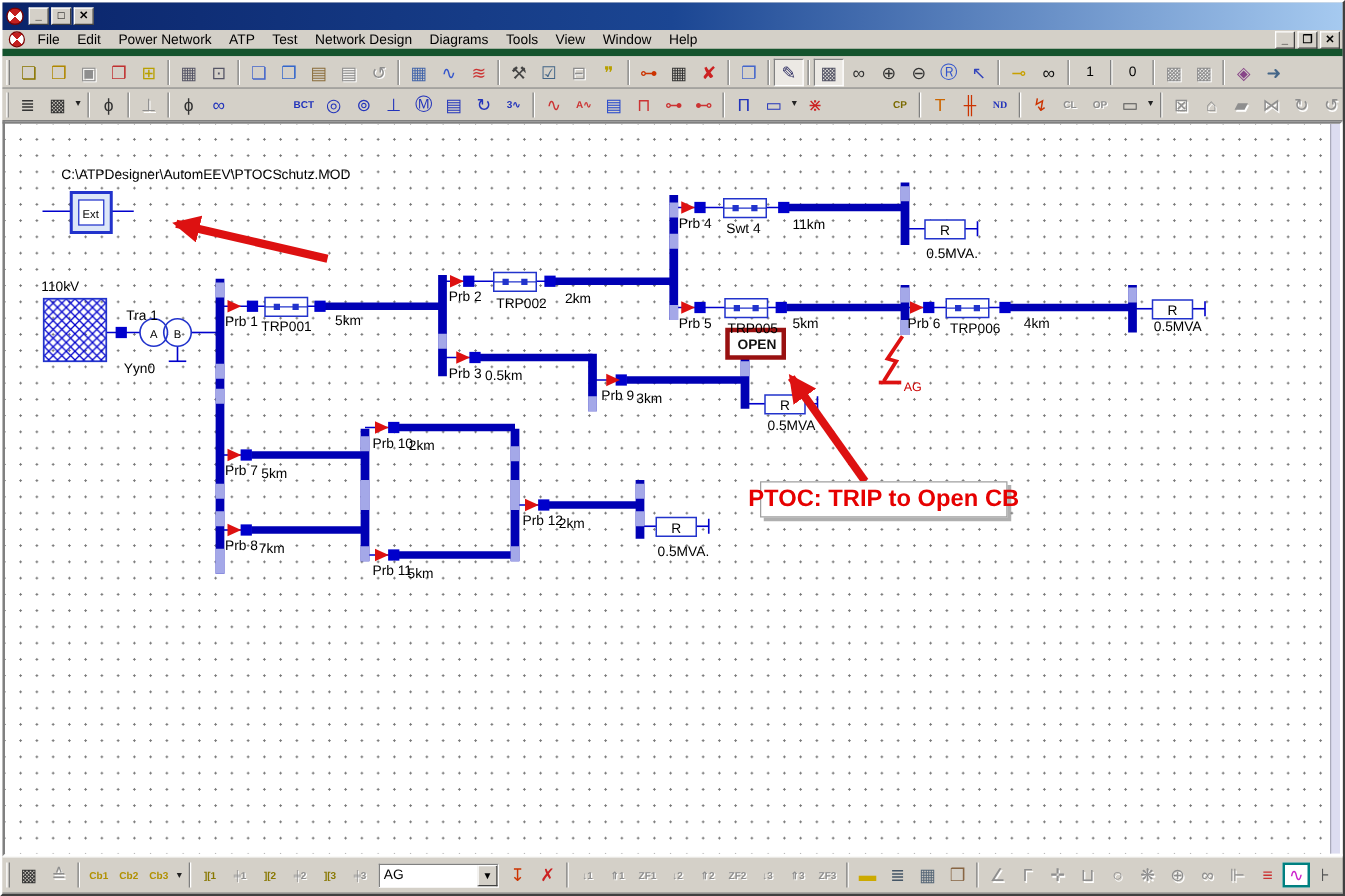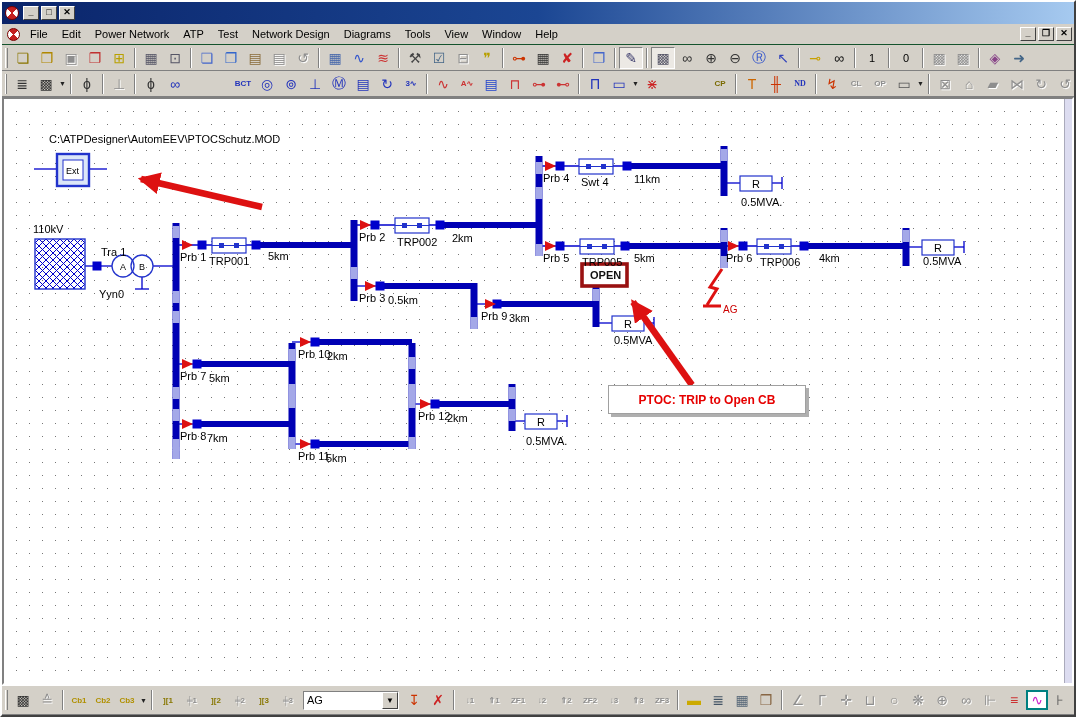--- a/index.html
+++ b/index.html
@@ -14,21 +14,21 @@
   .app-ico { width:14px; height:14px; border-radius:50%; border:1px solid #7a0000;
              background:conic-gradient(#c42020 0 12.5%,#fff 0 37.5%,#c42020 0 62.5%,#fff 0 87.5%,#c42020 0);
              margin-right:4px; flex:0 0 auto; }
   .title-text { color:#fff; font-weight:bold; font-size:12px; white-space:nowrap; overflow:hidden; flex:1; }
   .winbtns { display:flex; gap:2px; }
   .wbtn { width:16px; height:14px; background:#d4d0c8; border:1px solid; border-color:#fff #404040 #404040 #fff;
           font-size:9px; line-height:11px; text-align:center; font-weight:bold; color:#000; cursor:default; }
 
   
   .menubar { height:21px; display:flex; align-items:center; padding:0 2px; flex:0 0 auto;
-             border-bottom:1px solid #14532d; }
+             border-bottom:6px solid #14532d; }
   .menu-item { font-size:11px; padding:3px 7px; color:#000; }
   .menubar .app-ico { border-color:#7a0000; }
   .menubar .spacer { flex:1; }
 
   
   .toolbar { height:26px; display:flex; align-items:center; padding:0 2px; flex:0 0 auto;
              border-bottom:1px solid #808080; background:#d4d0c8; overflow:hidden; }
   .grip { width:3px; height:20px; border-left:1px solid #fff; border-right:1px solid #808080; margin:0 3px 0 1px; }
   .tb-btn { width:24px; height:22px; display:flex; align-items:center; justify-content:center;
             font-size:14px; color:#333; flex:0 0 auto; position:relative; }
@@ -544,21 +544,21 @@
           <text x="414" y="321" font-size="11" fill="#000" font-family="Liberation Sans, sans-serif">Prb 12</text>
           <text x="443" y="323" font-size="11" fill="#000" font-family="Liberation Sans, sans-serif">2km</text>
           <text x="522" y="346" font-size="11" fill="#000" font-family="Liberation Sans, sans-serif">0.5MVA.</text>
           <g>
             <line x1="258" y1="108" x2="137" y2="80" stroke="#dd1111" stroke-width="6.5" marker-end="url(#ah)"></line>
           </g>
           <g>
             <line x1="688" y1="286" x2="629" y2="203" stroke="#dd1111" stroke-width="6.5" marker-end="url(#ah)"></line>
           </g>
         </svg>
-        <div class="ann" style="left: 604px; top: 286px; width: 198px; height: 29px; font-size: 12px;">PTOC: TRIP to Open CB</div>
+        <div class="ann" style="left: 604px; top: 286px; width: 198px; height: 29px; font-size: 19px;">PTOC: TRIP to Open CB</div>
       </div>
     <div class="vstrip"></div>
   </div>
 
   <div class="toolbar" id="tb-bottom" style="height:30px;border-top:1px solid #fff;">
       <span class="grip"></span>
       <span class="tb-btn" style="color: rgb(51, 51, 51);">▩</span>
       <span class="tb-btn dis">≙</span>
       <span class="tb-sep"></span>
       <span class="tb-btn small-g" style="color: rgb(176, 144, 0);">Cb1</span>

